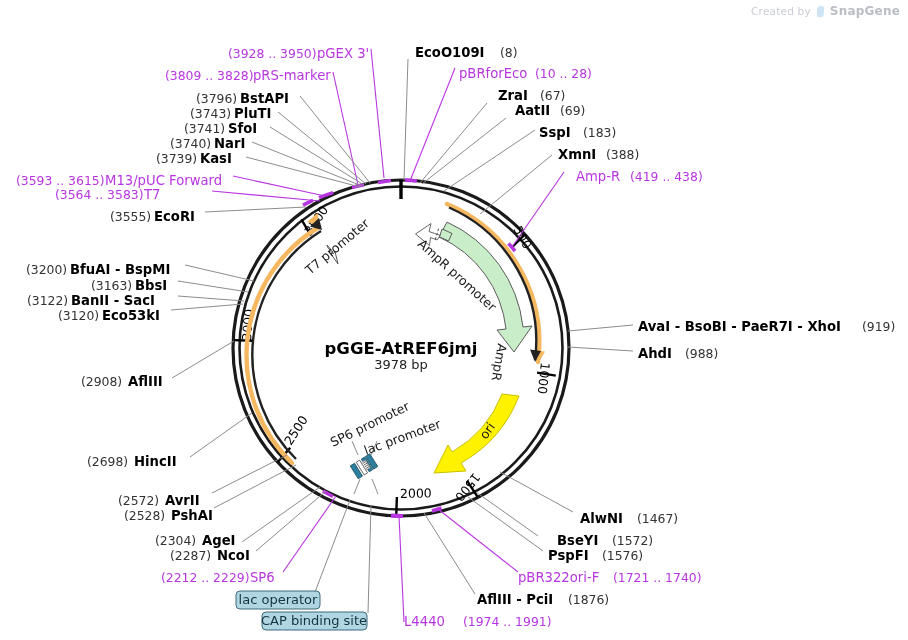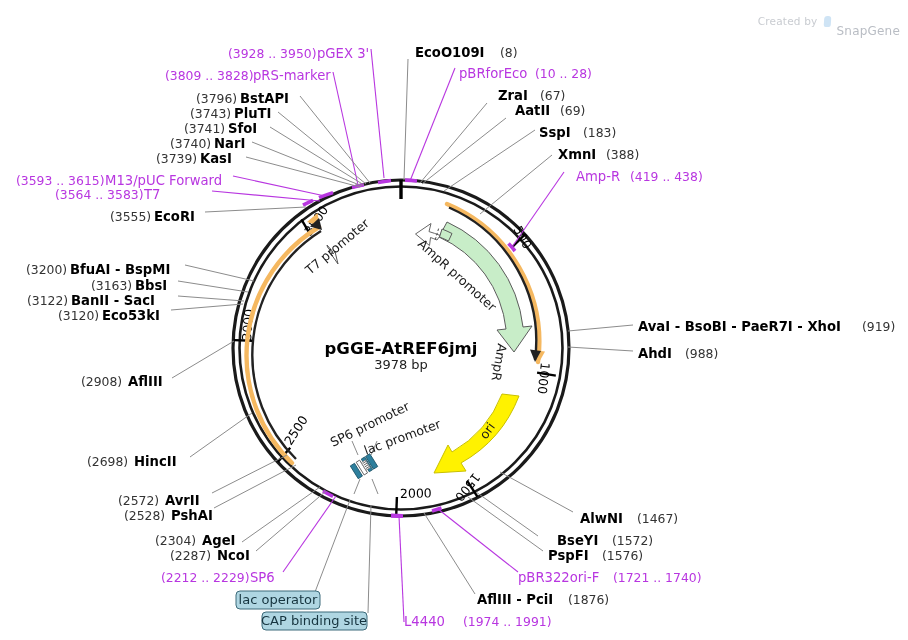--- a/index.html
+++ b/index.html
@@ -82,22 +82,21 @@
     font-family: "DejaVu Sans", "Liberation Sans", sans-serif;
     letter-spacing: 0.2px;
     display: flex;
     align-items: center;
     gap: 6px;
     white-space: nowrap;
   }
   .watermark .wm-brand {
     font-size: 12px;
     color: #b9bdc4;
-    font-weight: normal;
-    margin-top: 20px;
+    font-weight: bold;
   }
   .wm-logo {
     display: inline-block;
     width: 7px;
     height: 11px;
     background: #cfe4f5;
     border-radius: 3px 3px 2px 2px;
     transform: skewX(-4deg);
   }
 </style>

